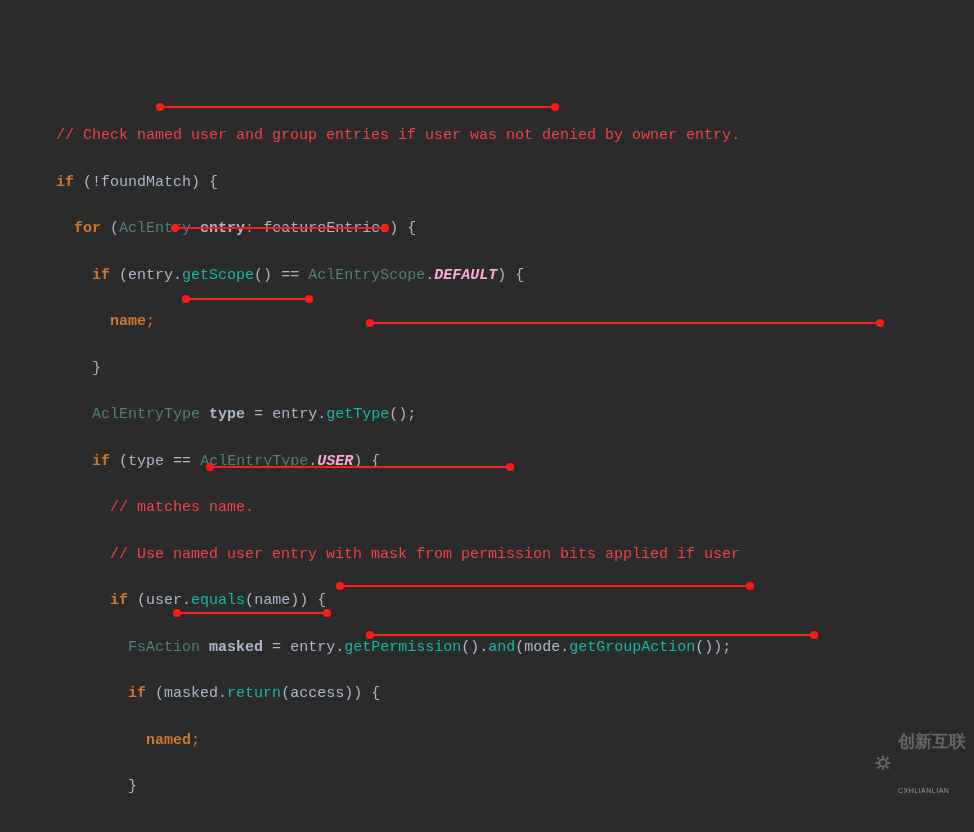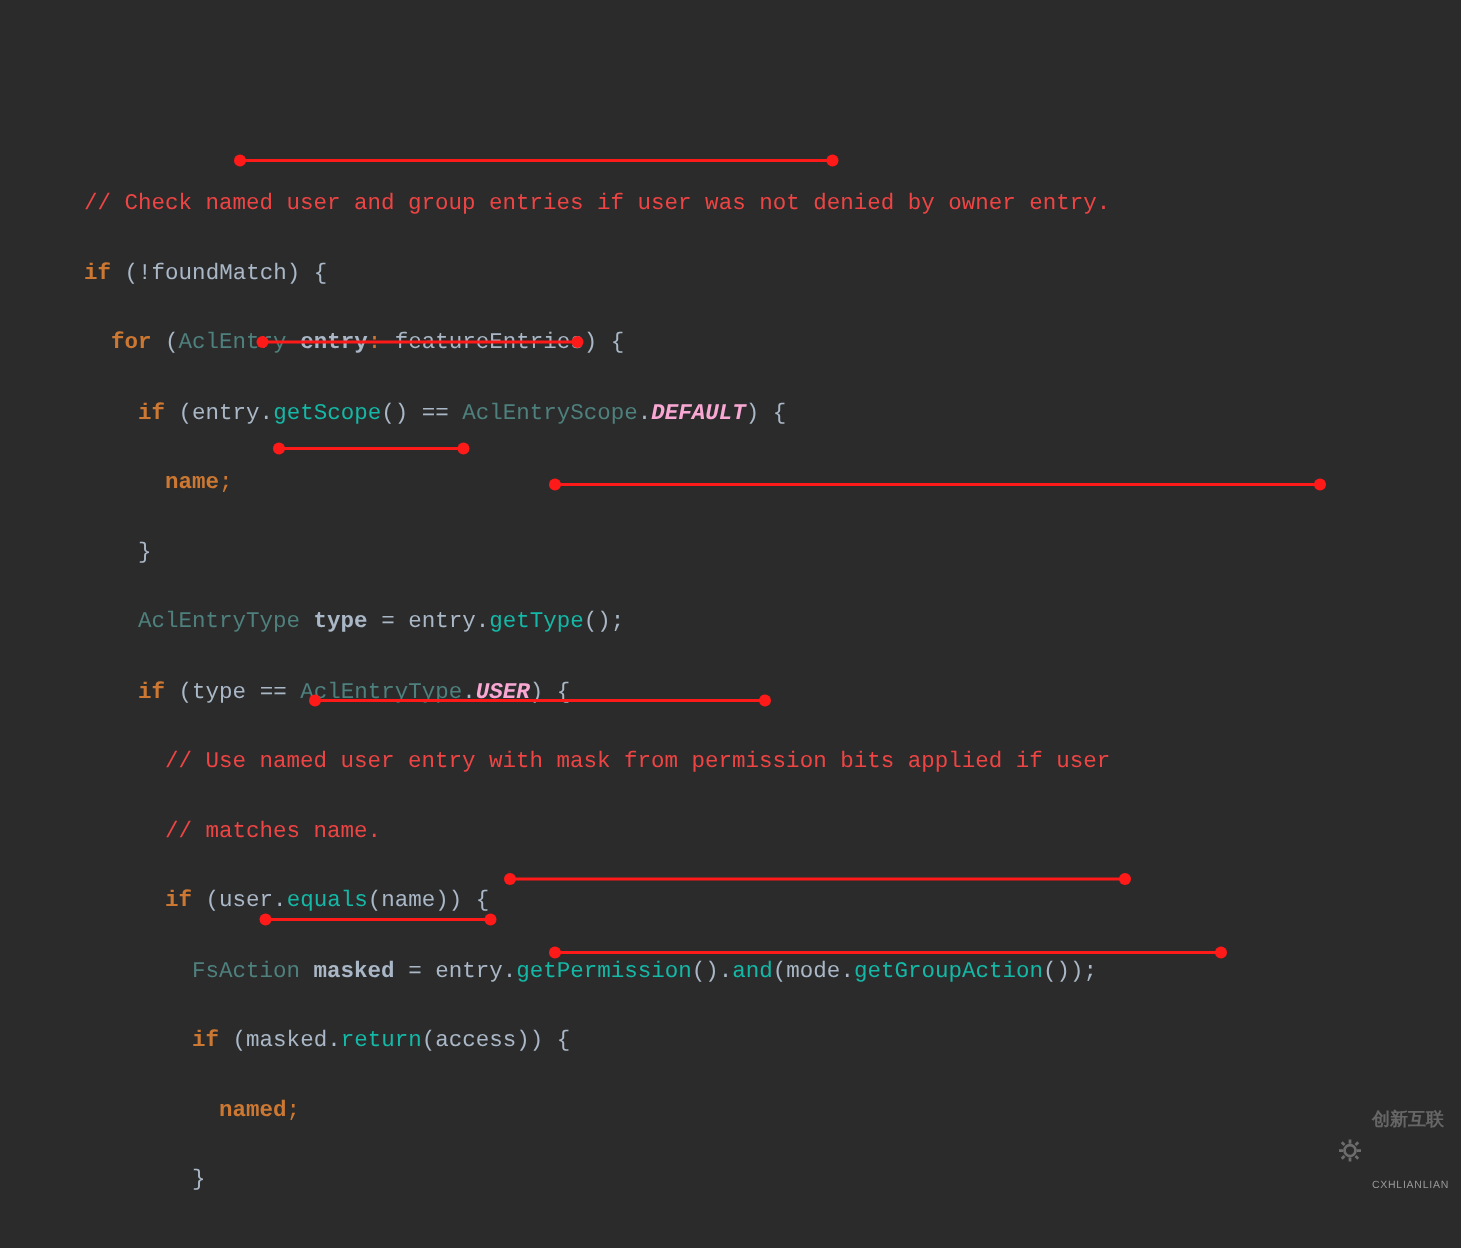--- a/index.html
+++ b/index.html
@@ -64,22 +64,22 @@
 
 <div class="code-container">
 <span class="line">    <span class="c-comment">// Check named user and group entries if user was not denied by owner entry.</span></span>
 <span class="line">    <span class="c-kw">if</span> <span class="c-punc">(</span><span class="c-punc">!</span><span class="c-ident">foundMatch</span><span class="c-punc">) {</span></span>
 <span class="line">      <span class="c-kw">for</span> <span class="c-punc">(</span><span class="c-type">AclEntry</span> <span class="c-var">entry</span><span class="c-kw2">:</span> <span class="c-ident">featureEntries</span><span class="c-punc">) {</span></span>
 <span class="line">        <span class="c-kw">if</span> <span class="c-punc">(</span><span class="c-ident">entry</span><span class="c-punc">.</span><span class="c-meth">getScope</span><span class="c-punc">() </span><span class="c-punc">==</span> <span class="c-type">AclEntryScope</span><span class="c-punc">.</span><span class="c-const">DEFAULT</span><span class="c-punc">) {</span></span>
 <span class="line">          <span class="c-kw">name</span><span class="c-kw2">;</span></span>
 <span class="line">        <span class="c-punc">}</span></span>
 <span class="line">        <span class="c-type">AclEntryType</span> <span class="c-var">type</span> <span class="c-punc">=</span> <span class="c-ident">entry</span><span class="c-punc">.</span><span class="c-meth">getType</span><span class="c-punc">();</span></span>
 <span class="line">        <span class="c-kw">if</span> <span class="c-punc">(</span><span class="c-ident">type</span> <span class="c-punc">==</span> <span class="c-type">AclEntryType</span><span class="c-punc">.</span><span class="c-const">USER</span><span class="c-punc">) {</span></span>
+<span class="line">          <span class="c-comment">// matches name.</span></span>
 <span class="line">          <span class="c-comment">// Use named user entry with mask from permission bits applied if user</span></span>
-<span class="line">          <span class="c-comment">// matches name.</span></span>
 <span class="line">          <span class="c-kw">if</span> <span class="c-punc">(</span><span class="c-ident">user</span><span class="c-punc">.</span><span class="c-meth">equals</span><span class="c-punc">(</span><span class="c-ident">name</span><span class="c-punc">)) {</span></span>
 <span class="line">            <span class="c-type">FsAction</span> <span class="c-var">masked</span> <span class="c-punc">=</span> <span class="c-ident">entry</span><span class="c-punc">.</span><span class="c-meth">getPermission</span><span class="c-punc">().</span><span class="c-meth">and</span><span class="c-punc">(</span><span class="c-ident">mode</span><span class="c-punc">.</span><span class="c-meth">getGroupAction</span><span class="c-punc">());</span></span>
 <span class="line">            <span class="c-kw">if</span> <span class="c-punc">(</span><span class="c-ident">masked</span><span class="c-punc">.</span><span class="c-meth">return</span><span class="c-punc">(</span><span class="c-ident">access</span><span class="c-punc">)) {</span></span>
 <span class="line">              <span class="c-kw">named</span><span class="c-kw2">;</span></span>
 <span class="line">            <span class="c-punc">}</span></span>
 
 
 
 
 
@@ -99,19 +99,19 @@
 </div>
 
 <div id="underlines-layer"></div>
 
 <div class="watermark">
   <svg width="22" height="22" viewBox="0 0 24 24" fill="none" stroke="#888" stroke-width="2">
     <circle cx="12" cy="12" r="4"></circle>
       <path d="M4 12h3M17 12h3M12 4v3M12 17v3M6 6l2 2M16 16l2 2M6 18l2-2M16 8l2-2"></path>
   </svg>
   <div>
-    <div style="font-size:12px;font-weight:bold;color:#666">创新互联</div>
+    <div style="font-size:17px;font-weight:bold;color:#666">创新互联</div>
     <div style="font-size:7px;color:#999;letter-spacing:0.5px">CXHLIANLIAN</div>
   </div>
 </div>
 
 <div class="underline-red" style="top: 106px; left: 160px; width: 395px;"></div><div class="underline-red" style="top: 227px; left: 175px; width: 210px;"></div><div class="underline-red" style="top: 298px; left: 186px; width: 123px;"></div><div class="underline-red" style="top: 322px; left: 370px; width: 510px;"></div><div class="underline-red" style="top: 466px; left: 210px; width: 300px;"></div><div class="underline-red" style="top: 585px; left: 340px; width: 410px;"></div><div class="underline-red" style="top: 612px; left: 177px; width: 150px;"></div><div class="underline-red" style="top: 634px; left: 370px; width: 444px;"></div>
 
 
 </body></html>

